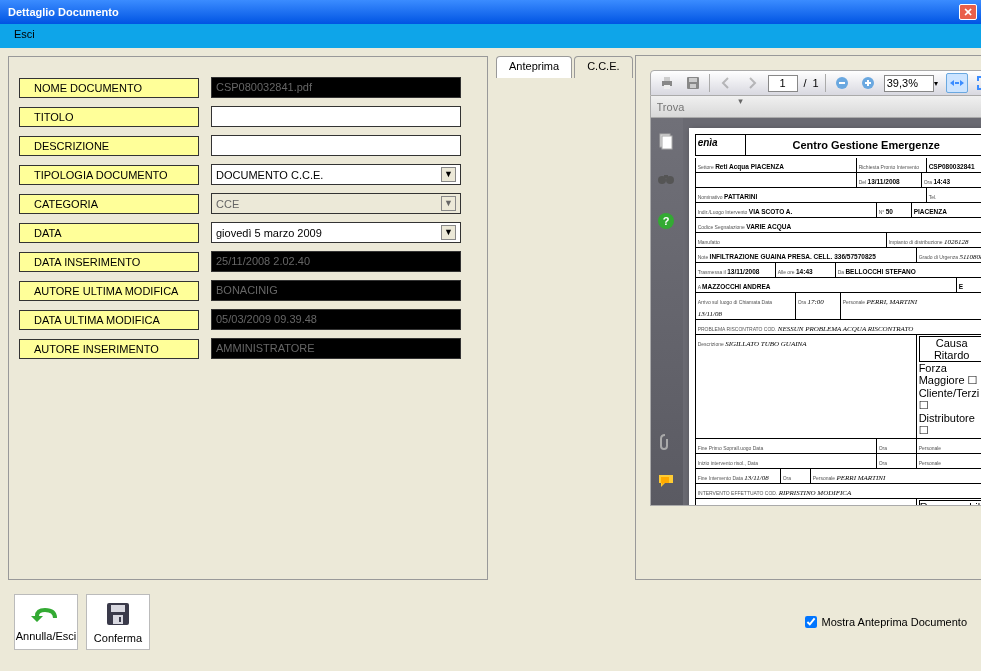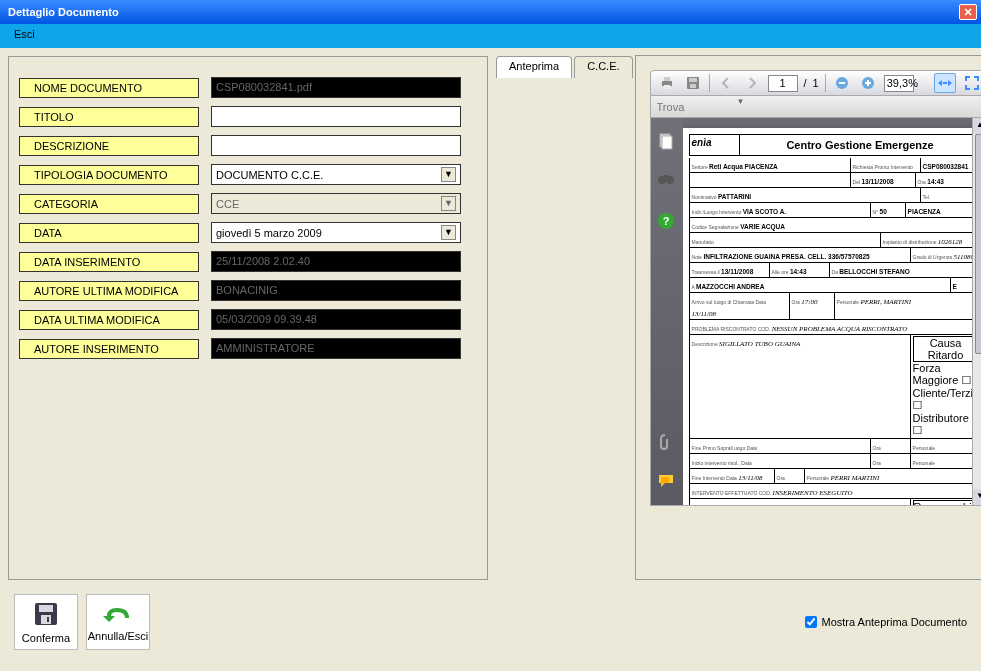--- a/index.html
+++ b/index.html
@@ -26,21 +26,21 @@
 .right-panel { flex: 1; display: flex; flex-direction: row; }
 .tabs { display: flex; height: 22px; }
 .tab { padding: 3px 12px; border: 1px solid #999; border-bottom: none; background: #ece9d8; margin-right: 2px; cursor: pointer; border-radius: 4px 4px 0 0; }
 .tab.active { background: #fff; position: relative; z-index: 2; }
 .preview-container { flex: 1; border: 1px solid #999; background: #ece9d8; padding: 14px; margin-top: -1px; }
 
 .pdf-toolbar { height: 26px; background: linear-gradient(to bottom, #fff, #d8d8e0); border: 1px solid #aaa; display: flex; align-items: center; gap: 6px; padding: 0 6px; border-radius: 4px 4px 0 0; }
 .tb-btn { width: 20px; height: 20px; display: flex; align-items: center; justify-content: center; cursor: pointer; }
 .tb-sep { width: 1px; height: 18px; background: #aaa; }
 .tb-page-input { width: 30px; height: 17px; border: 1px solid #888; text-align: center; background: #fff; }
-.tb-zoom { width: 30px; height: 17px; border: 1px solid #888; font-size: 10px; padding: 1px 2px; background: #fff; display: flex; align-items: center; justify-content: space-between; gap: 16px; }
+.tb-zoom { width: 50px; height: 17px; border: 1px solid #888; font-size: 10px; padding: 1px 2px; background: #fff; display: flex; align-items: center; justify-content: space-between; gap: 16px; }
 .tb-fit { width: 22px; height: 20px; border: 1px solid #6aa8e0; background: #cce4ff; border-radius: 2px; }
 
 .search-bar { height: 22px; background: linear-gradient(to bottom, #f0f0f0, #d8d8d8); border: 1px solid #aaa; border-top: none; display: flex; padding: 0 4px; }
 .search-input { background: transparent; border: none; width: 80px; color: #888; padding: 2px; }
 .search-dd { width: 12px; text-align: center; font-size: 9px; color: #666; }
 
 .pdf-body { display: flex; height: 388px; border: 1px solid #aaa; border-top: none; }
 .pdf-sidebar { width: 32px; background: linear-gradient(to bottom, #707078, #5a5a62); display: flex; flex-direction: column; align-items: center; padding-top: 14px; gap: 22px; }
 .side-icon { width: 20px; height: 18px; cursor: pointer; }
 
@@ -314,21 +314,21 @@
               <div class="doc-cell" style="flex:1"><span class="doc-lbl">Inizio intervento risol., Data</span></div>
               <div class="doc-cell" style="width:40px"><span class="doc-lbl">Ora</span></div>
               <div class="doc-cell" style="width:70px"><span class="doc-lbl">Personale</span></div>
             </div>
             <div class="doc-field-row">
               <div class="doc-cell" style="width:85px"><span class="doc-lbl">Fine Intervento Data </span><span class="doc-hand">13/11/08</span></div>
               <div class="doc-cell" style="width:30px"><span class="doc-lbl">Ora</span></div>
               <div class="doc-cell" style="flex:1"><span class="doc-lbl">Personale </span><span class="doc-hand">PERRI MARTINI</span></div>
             </div>
             <div class="doc-field-row">
-              <div class="doc-cell" style="flex:1"><span class="doc-lbl">INTERVENTO EFFETTUATO COD. </span><span class="doc-hand">INSERIMENTO ESEGUITO</span></div>
+              <div class="doc-cell" style="flex:1"><span class="doc-lbl">INTERVENTO EFFETTUATO COD. </span><span class="doc-hand">RIPRISTINO MODIFICA</span></div>
             </div>
             <div class="doc-field-row" style="min-height:24px">
               <div class="doc-cell" style="flex:1"><span class="doc-lbl">Descrizione </span><span class="doc-hand">ESEGUITO SIGILLATURA GUAINA.</span></div>
               <div class="doc-cell" style="width:70px;font-size:5px">
                 <div style="border:1px solid #000;text-align:center">Responsabilità</div>
 
               </div>
             </div>
 
           </div>
@@ -340,33 +340,33 @@
           </div>
         </div>
       </div>
 
     </div>
   </div>
 </div>
 
 <div class="bottom-bar">
   <div class="action-buttons">
+    <div class="action-btn">
+      <svg width="30" height="24" viewBox="0 0 30 24">
+          <path d="M4 14 Q4 6 14 6 Q26 6 26 16 L22 16 Q22 10 14 10 Q8 10 8 14 L12 14 L6 20 L0 14 Z" fill="#3a3"></path>
+        </svg>
+      <span>Annulla/Esci</span>
+    </div>
     <div class="action-btn">
       <svg width="28" height="28" viewBox="0 0 28 28">
           <rect x="3" y="3" width="22" height="22" fill="#3a3a4a" rx="2"></rect>
           <rect x="7" y="5" width="14" height="7" fill="#d8d8e0"></rect>
           <rect x="9" y="15" width="10" height="9" fill="#d8d8e0"></rect>
           <rect x="15" y="17" width="2" height="5" fill="#3a3a4a"></rect>
         </svg>
       <span>Conferma</span>
     </div>
-    <div class="action-btn">
-      <svg width="30" height="24" viewBox="0 0 30 24">
-          <path d="M4 14 Q4 6 14 6 Q26 6 26 16 L22 16 Q22 10 14 10 Q8 10 8 14 L12 14 L6 20 L0 14 Z" fill="#3a3"></path>
-        </svg>
-      <span>Annulla/Esci</span>
-    </div>
   </div>
   <label class="chk-row">
     <input type="checkbox" class="chk" checked="" style="">
     <span>Mostra Anteprima Documento</span>
   </label>
 </div>
 
 </body></html>

